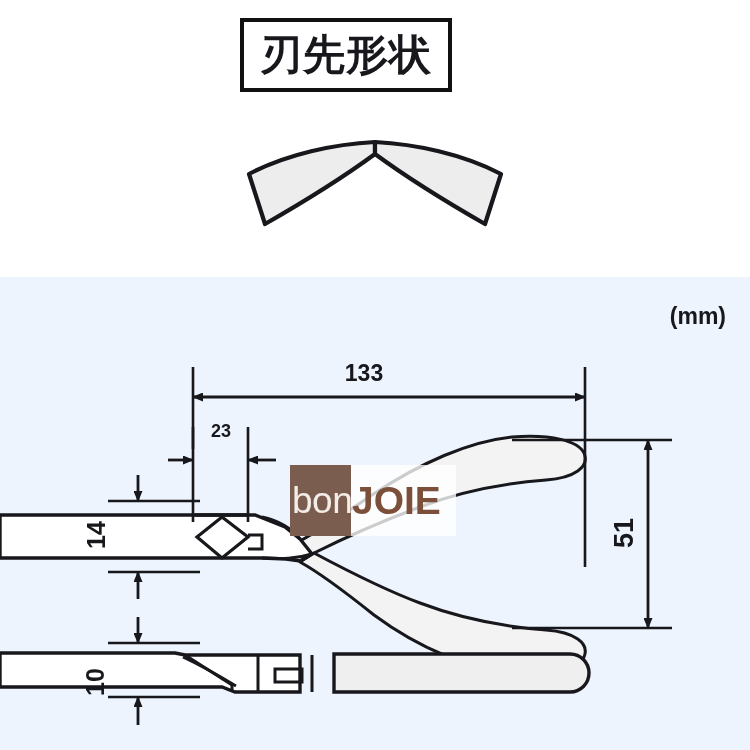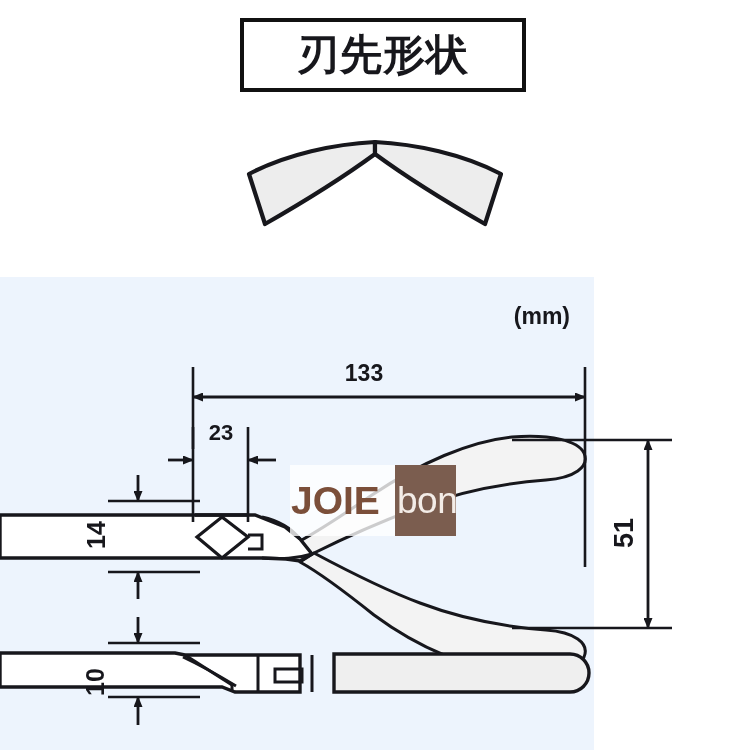--- a/index.html
+++ b/index.html
@@ -22,21 +22,21 @@
   #top-section {
     position: absolute;
     left: 0; top: 0;
     width: 750px; height: 277px;
     background: #ffffff;
   }
 
   #title-box {
     position: absolute;
     left: 240px; top: 18px;
-    width: 286px; height: 74px;
+    width: 212px; height: 74px;
     border: 4px solid #111111;
     box-sizing: border-box;
     background: #ffffff;
     display: flex;
     align-items: center;
     justify-content: center;
   }
   #title-text {
     font-family: "DejaVu Sans", sans-serif;
     font-size: 42px;
@@ -50,21 +50,21 @@
   #blade-figure {
     position: absolute;
     left: 215px; top: 128px;
     width: 320px; height: 112px;
   }
 
   
   #bottom-section {
     position: absolute;
     left: 0; top: 277px;
-    width: 594px; height: 473px;
+    width: 750px; height: 473px;
     background: #edf4fd;
   }
 
   #unit-label {
     position: absolute;
     right: 24px; top: 26px;
     font-family: "Liberation Sans", sans-serif;
     font-size: 23px;
     font-weight: 700;
     color: #17171c;
@@ -80,21 +80,21 @@
   
   .dim-label {
     position: absolute;
     font-family: "Liberation Sans", sans-serif;
     font-weight: 700;
     color: #17171c;
     line-height: 1;
     white-space: nowrap;
   }
   #dim-133 { left: 364px; top: 85px; font-size: 23px; transform: translateX(-50%); }
-  #dim-23  { left: 221px; top: 145px; font-size: 22px; transform: translateX(-50%); }
+  #dim-23  { left: 221px; top: 145px; font-size: 18px; transform: translateX(-50%); }
   #dim-14  { left: 96px;  top: 258px; font-size: 25px; transform: translate(-50%,-50%) rotate(-90deg); }
   #dim-51  { left: 624px; top: 256px; font-size: 27px; transform: translate(-50%,-50%) rotate(-90deg); }
   #dim-10  { left: 95px;  top: 405px; font-size: 25px; transform: translate(-50%,-50%) rotate(-90deg); }
 
   
   #watermark {
     position: absolute;
     left: 290px; top: 465px;
     width: 166px; height: 71px;
     display: flex;
@@ -272,21 +272,21 @@
 
     <span class="dim-label" id="dim-133">133</span>
     <span class="dim-label" id="dim-23">23</span>
     <span class="dim-label" id="dim-14">14</span>
     <span class="dim-label" id="dim-51">51</span>
     <span class="dim-label" id="dim-10">10</span>
 
   </div>
 
   <div id="watermark">
+    <div id="wm-bon">
+      <span id="wm-bon-text">bon</span>
+    </div>
     <div id="wm-joie">
       <span id="wm-joie-text">JOIE</span>
     </div>
-    <div id="wm-bon">
-      <span id="wm-bon-text">bon</span>
-    </div>
   </div>
 
 </div>
 
 </body></html>

